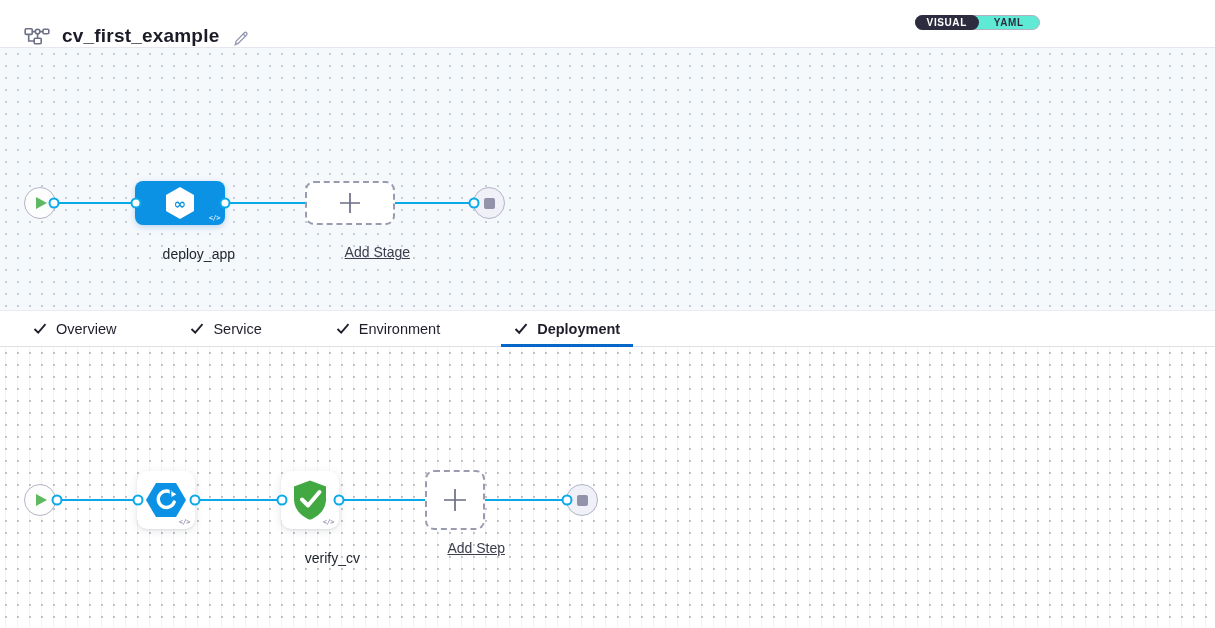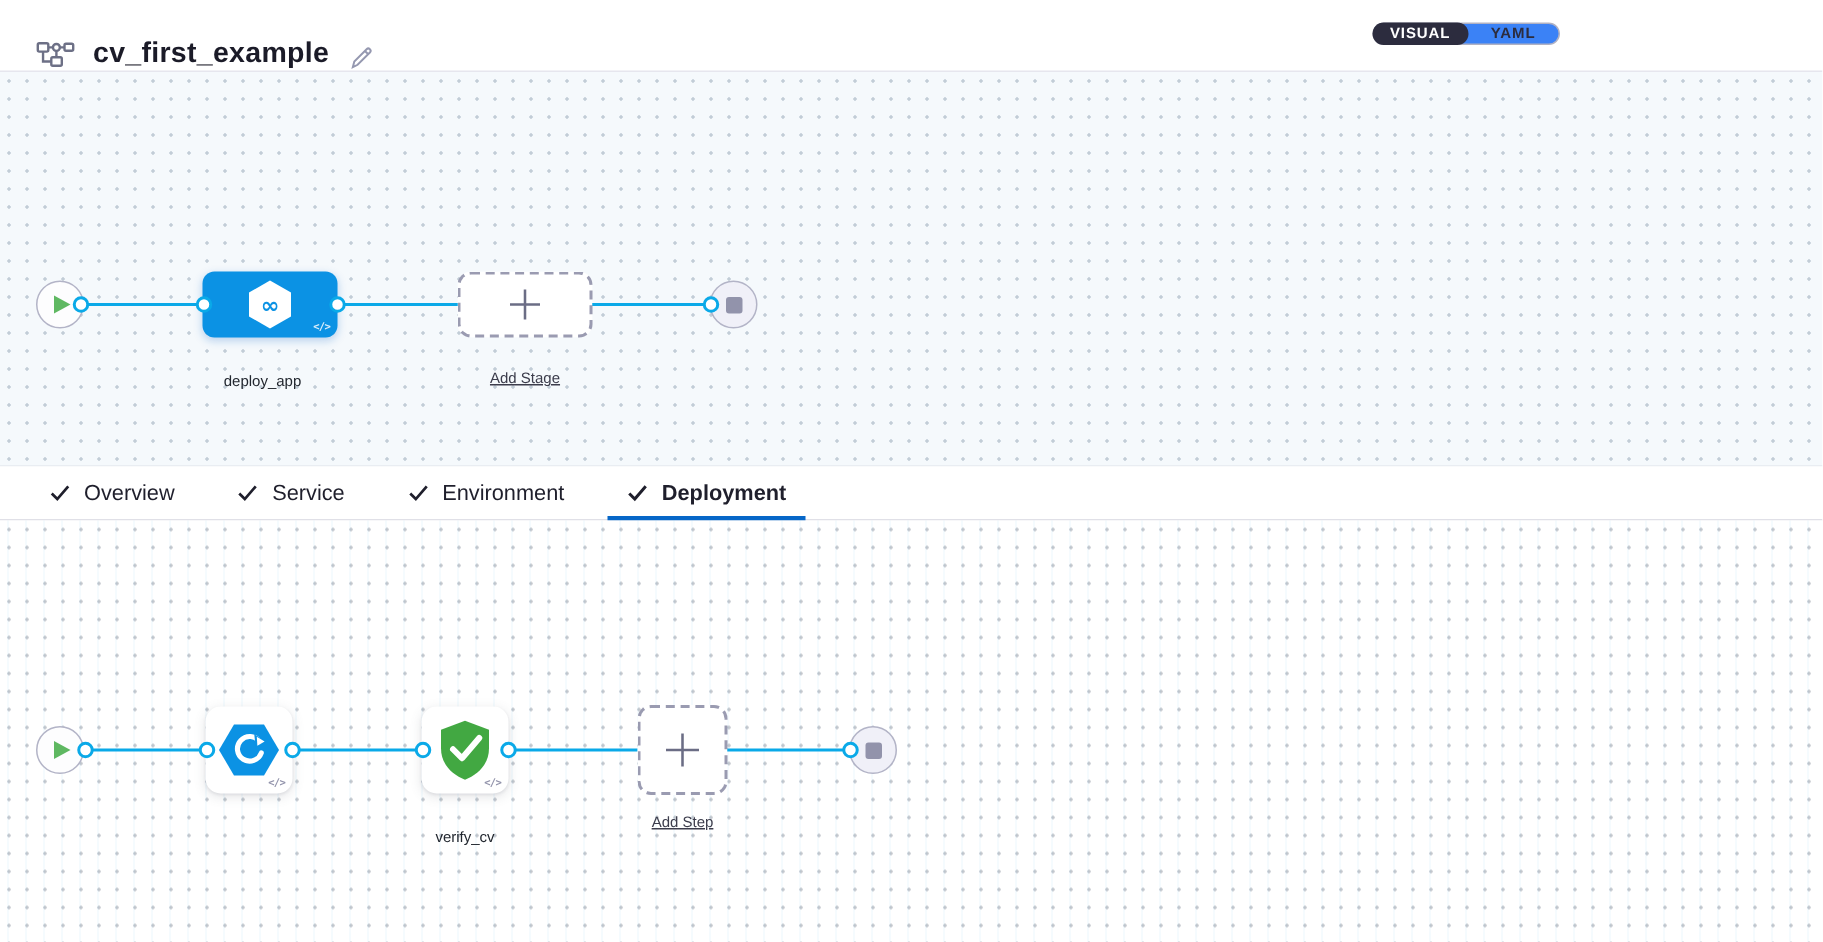--- a/index.html
+++ b/index.html
@@ -10,21 +10,21 @@
   
   .header {
     position:relative; height:48px; background:#fff;
     border-bottom:1px solid #e6e6ee;
     display:flex; align-items:flex-end; padding:0 24px;
   }
   .header .pipe-icon { margin-right:12px; display:flex; }
   .title { font-size:19px; font-weight:700; color:#1b1b28; letter-spacing:.2px; }
   .edit-btn { margin-left:14px; display:flex; cursor:pointer; }
   .toggle { position:absolute; right:175px; top:15px; width:125px; height:15px;
-    border:1px solid #b0b1c3; border-radius:10px; background:#3b82f6; display:flex; }
+    border:1px solid #b0b1c3; border-radius:10px; background:#5eead4; display:flex; }
   .toggle .seg { flex:1; display:flex; align-items:center; justify-content:center;
     font-size:10px; font-weight:700; letter-spacing:.6px; cursor:pointer; }
   .toggle .seg.dark { background:#2c2c3e; color:#fff; border-radius:10px; margin:-1px 0 -1px -1px; flex:1.05; }
   .toggle .seg.light { color:#2c2c3e; }
 
   
   .stage-canvas {
     position:relative; height:263px;
     background-color:#f5f9fc;
     background-image: radial-gradient(circle, #c2cdd7 1px, transparent 1.2px);
@@ -68,27 +68,27 @@
   }
   .code-tag { position:absolute; right:5px; bottom:3px; font-size:7px; font-weight:700;
     letter-spacing:-.5px; font-family:"DejaVu Sans Mono", monospace; }
   .code-tag.on-blue { color:rgba(255,255,255,.85); }
   .code-tag.on-white { color:#9293ab; }
 
   .add-box {
     position:absolute; border:2px dashed #9a9bb1; border-radius:9px; background:#fff;
     display:flex; align-items:center; justify-content:center; cursor:pointer; z-index:2;
   }
-  .node-label { position:absolute; font-size:10px; color:#22272f; text-align:center; line-height:21px; z-index:2; }
+  .node-label { position:absolute; font-size:14px; color:#22272f; text-align:right; line-height:21px; z-index:2; }
   .node-label.dim { color:#3c3d4c;text-decoration:underline; }
 
   
   .tabbar {
     position:relative; height:36px; background:#fff; border-bottom:1px solid #e0e0e7;
-    display:flex; align-items:stretch; padding-left:20px; gap:16px;
+    display:flex; align-items:stretch; padding-left:20px; gap:48px;
   }
   .tab { position:relative; display:flex; align-items:center; gap:9px;
     padding:0 13px; font-size:14.5px; color:#1f1f2c; cursor:pointer; white-space:nowrap; }
   .tab.active { font-weight:700; }
   .tab.active .tab-underline { position:absolute; left:0; right:0; bottom:-1px; height:3px; background:#0667c8; }
   .check { display:flex; }
 </style>
 </head>
 <body>
 

